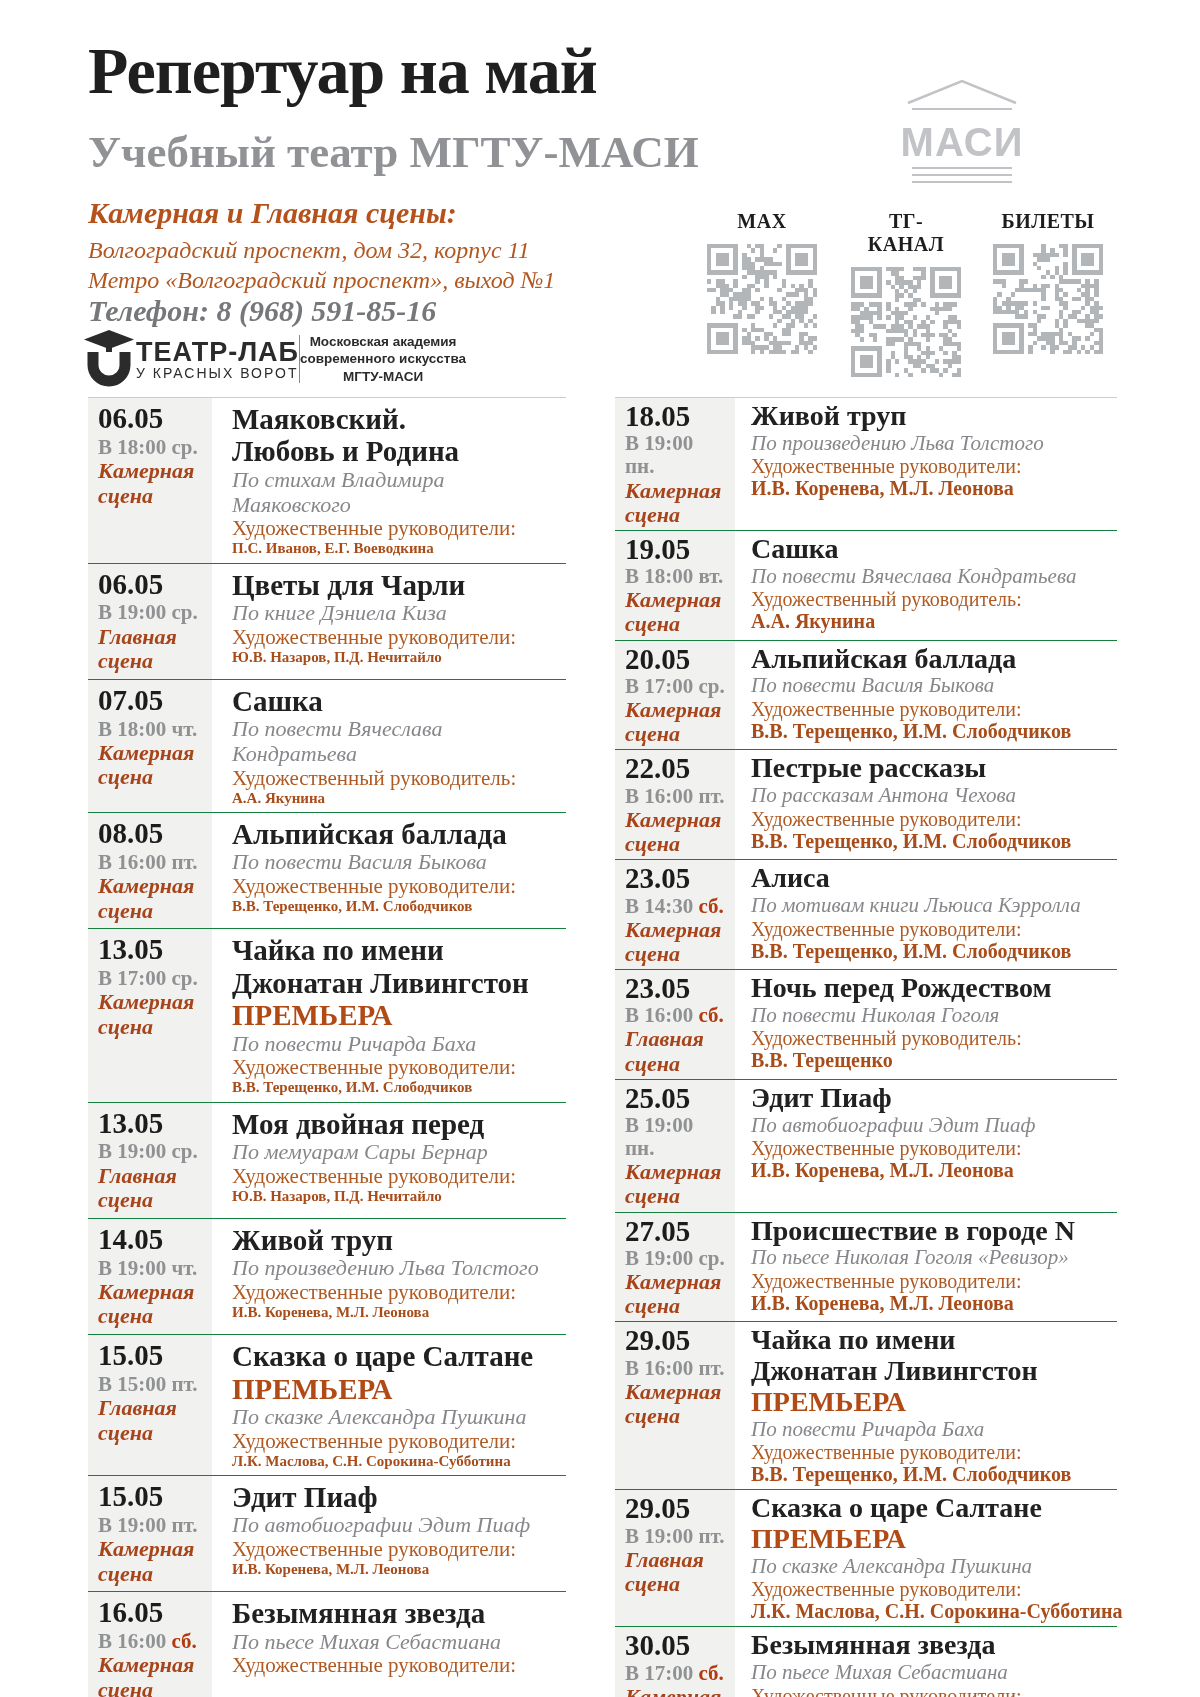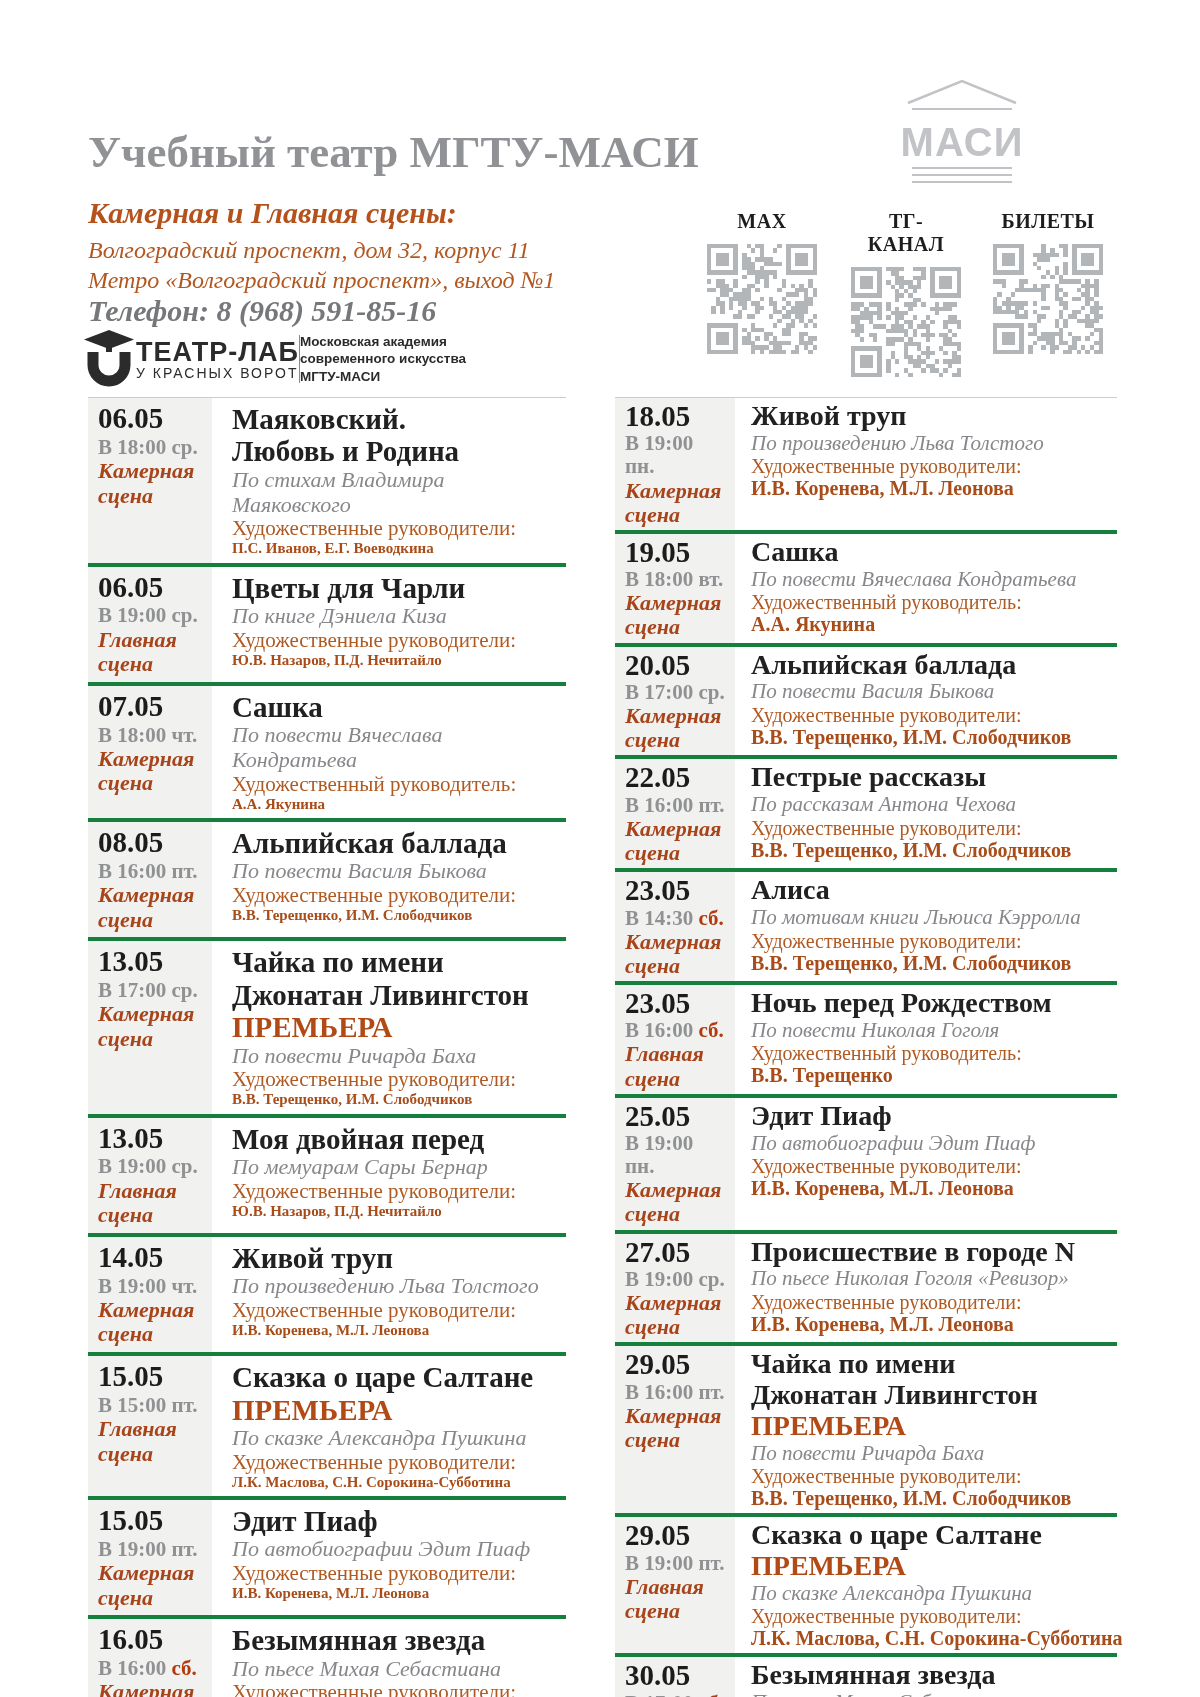--- a/index.html
+++ b/index.html
@@ -17,35 +17,35 @@
   .addr2{position:absolute;left:88px;top:268px;font-size:24px;font-style:italic;color:#b2571f;line-height:1;}
   .phone{position:absolute;left:88px;top:296px;font-size:30px;font-weight:bold;
                 font-style:italic;color:#76777a;line-height:1;}
 
   
   .lab-logo{position:absolute;left:82px;top:330px;display:flex;align-items:center;
             font-family:"Liberation Sans","DejaVu Sans",sans-serif;}
   .lab-name{font-size:27px;font-weight:bold;color:#2b2b2b;letter-spacing:1px;line-height:1;}
   .lab-sub{font-size:14px;letter-spacing:2px;color:#2b2b2b;line-height:1;}
   .lab-divider{width:1px;height:48px;background:#8a8a8a;}
-  .lab-org{font-size:13.5px;font-weight:bold;color:#2b2b2b;line-height:1.3;}
+  .lab-org{font-size:13.5px;font-weight:bold;color:#2b2b2b;line-height:1.3;text-align:center;}
 
   
   .masi-logo{position:absolute;left:903px;top:76px;}
 
   
   .qr-block{position:absolute;top:210px;width:110px;text-align:center;}
   .qr-1{left:707px;} .qr-2{left:851px;} .qr-3{left:993px;}
   .qr-label{font-size:20px;font-weight:bold;color:#1d1d1d;letter-spacing:.5px;margin-bottom:11px;}
 
   
   .col{position:absolute;top:397px;border-top:1px solid #cccccc;}
   .col-left{left:88px;width:478px;}
   .col-right{left:615px;width:502px;}
-  .event{display:flex;border-bottom:4px solid #15803d;}
+  .event{display:flex;border-bottom:1px solid #15803d;}
   .date-cell{background:#f1f1ef;flex:0 0 124px;padding:5px 8px 5px 10px;box-sizing:border-box;}
   .col-right .date-cell{flex:0 0 120px;padding:3px 8px 3px 10px;}
   .body-cell{flex:1;padding:5px 0 5px 20px;box-sizing:border-box;min-width:0;}
   .col-right .body-cell{padding:3px 0 3px 16px;}
 
   .date{font-size:29px;font-weight:bold;color:#1c1c1c;line-height:1.1;}
   .time{font-size:21px;font-weight:bold;color:#8f9193;line-height:1.15;}
   .time .day.hl{color:#b23a0e;}
   .scene{font-size:22px;font-weight:bold;font-style:italic;color:#a8441a;line-height:1.12;}
 
@@ -62,20 +62,21 @@
   .col-right .leaders{font-size:20px;line-height:1.15;}
   .col-right .date{line-height:1.08;}
   .col-right .time{line-height:1.1;}
   .col-right .scene{line-height:1.1;}
 </style>
 </head>
 <body>
 
 <div class="page">
 
+  <div class="header-title">Репертуар на май</div>
   <div class="header-subtitle">Учебный театр МГТУ-МАСИ</div>
   <div class="scenes-heading">Камерная и Главная сцены:</div>
   <div class="addr1">Волгоградский проспект,  дом 32,  корпус 11</div>
   <div class="addr2">Метро «Волгоградский проспект», выход №1</div>
   <div class="phone">Телефон: 8 (968) 591-85-16</div>
 
   <div class="masi-logo">
     <svg width="118" height="112" viewBox="0 0 118 112">
       <polyline points="5,27 59,5 113,27" fill="none" stroke="#c2c3c7" stroke-width="2.5"></polyline>
       <line x1="9" y1="33" x2="109" y2="33" stroke="#c2c3c7" stroke-width="2"></line>

